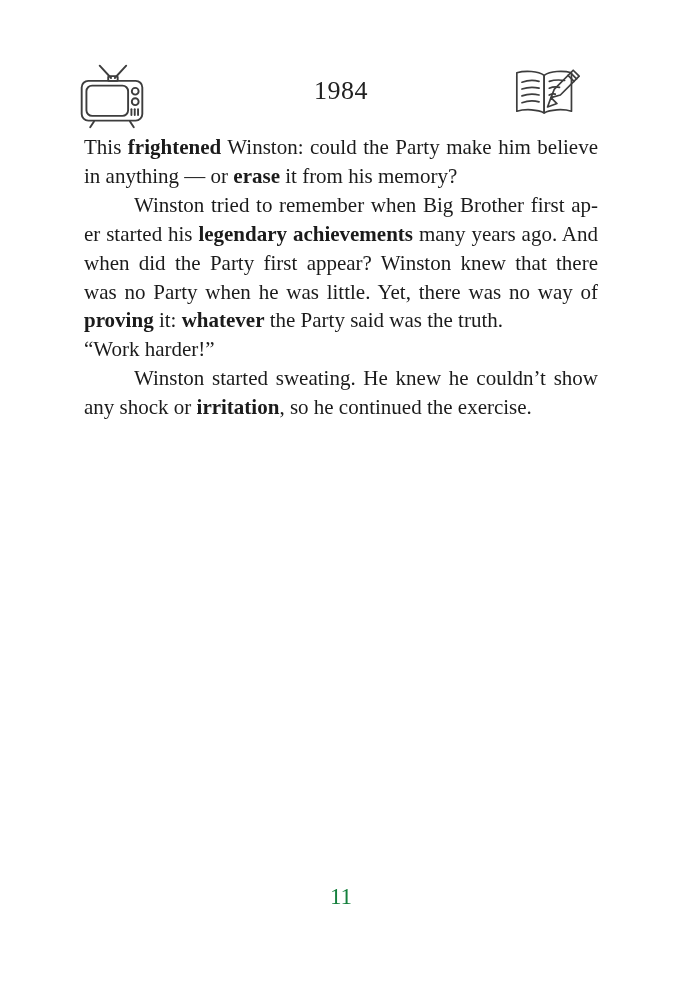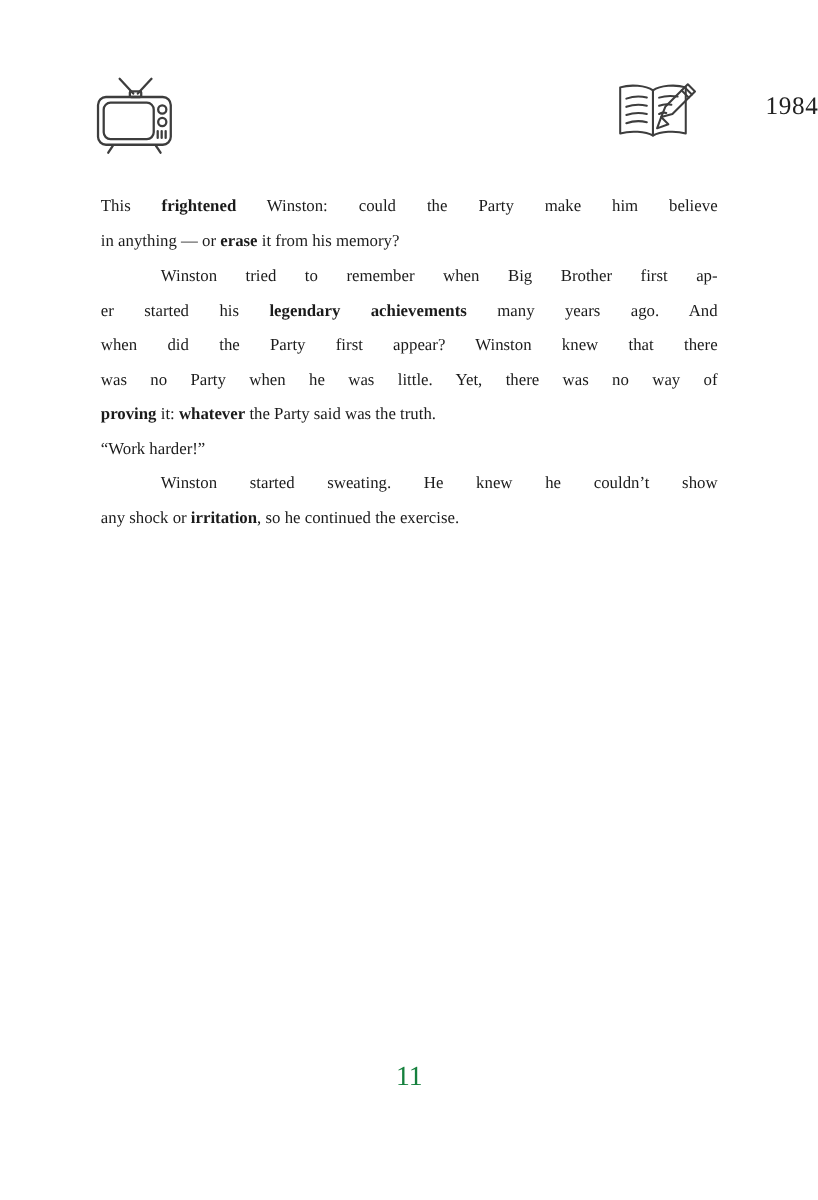--- a/index.html
+++ b/index.html
@@ -6,31 +6,31 @@
   body {
     width: 682px; height: 1000px;
     background: #ffffff;
     position: relative;
     font-family: "Liberation Serif", "DejaVu Serif", serif;
     color: #1b1b1b;
     overflow: hidden;
   }
   .header-title {
     position: absolute; top: 76px; left: 0; right: 0;
-    text-align: right;
-    font-size: 21px;
+    text-align: center;
+    font-size: 26px;
     letter-spacing: 0.5px;
     color: #222;
   }
   .tv-icon-wrap   { position: absolute; left: 76px;  top: 62px; }
   .book-icon-wrap { position: absolute; left: 510px; top: 66px; }
   .page-text {
     position: absolute;
-    left: 84px; top: 159px; width: 514px;
-    font-size: 14px;
+    left: 84px; top: 133px; width: 514px;
+    font-size: 21px;
     line-height: 28.9px;
     color: #1b1b1b;
   }
   .line { text-align: left; white-space: normal; }
   .line.justify { text-align: justify; text-align-last: justify; }
   .line.indent  { padding-left: 50px; }
   .line b { font-weight: bold; }
   .page-number {
     position: absolute; top: 884px; left: 0; right: 0;
     text-align: center;

